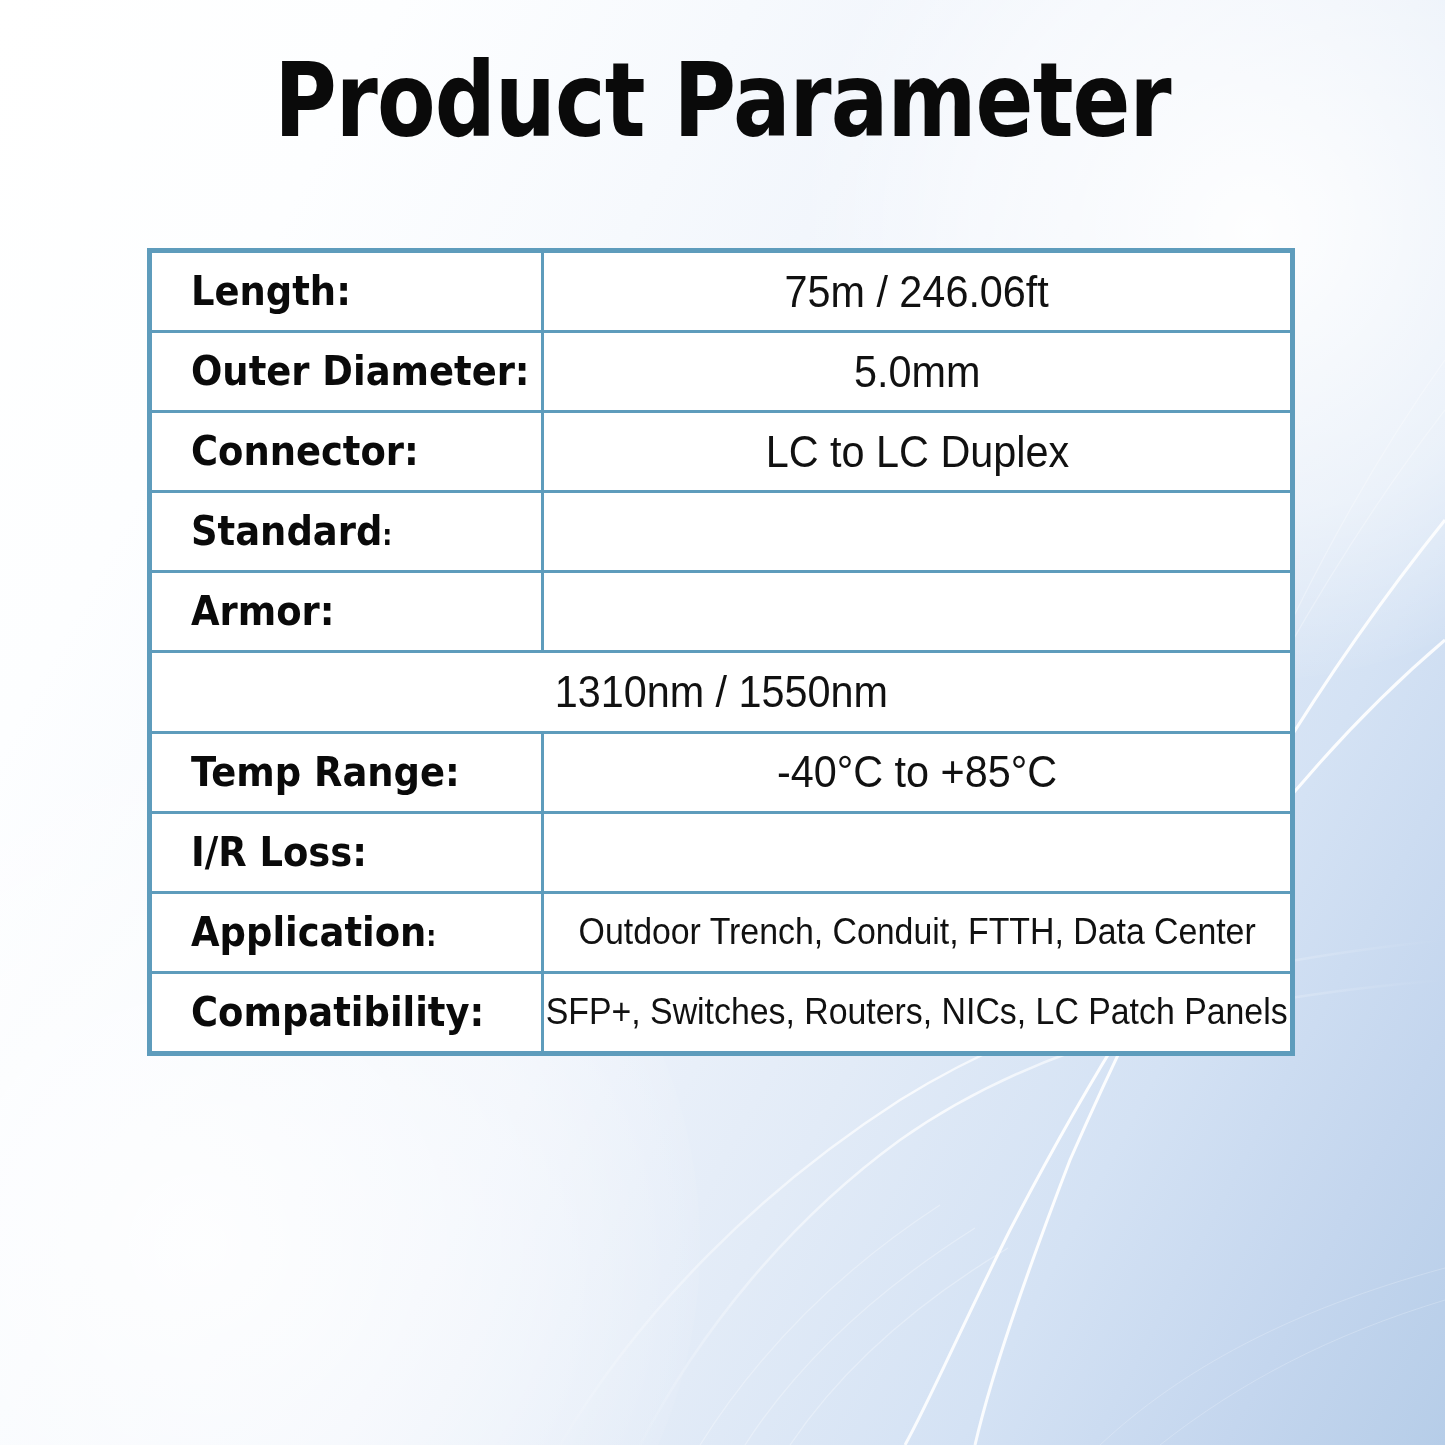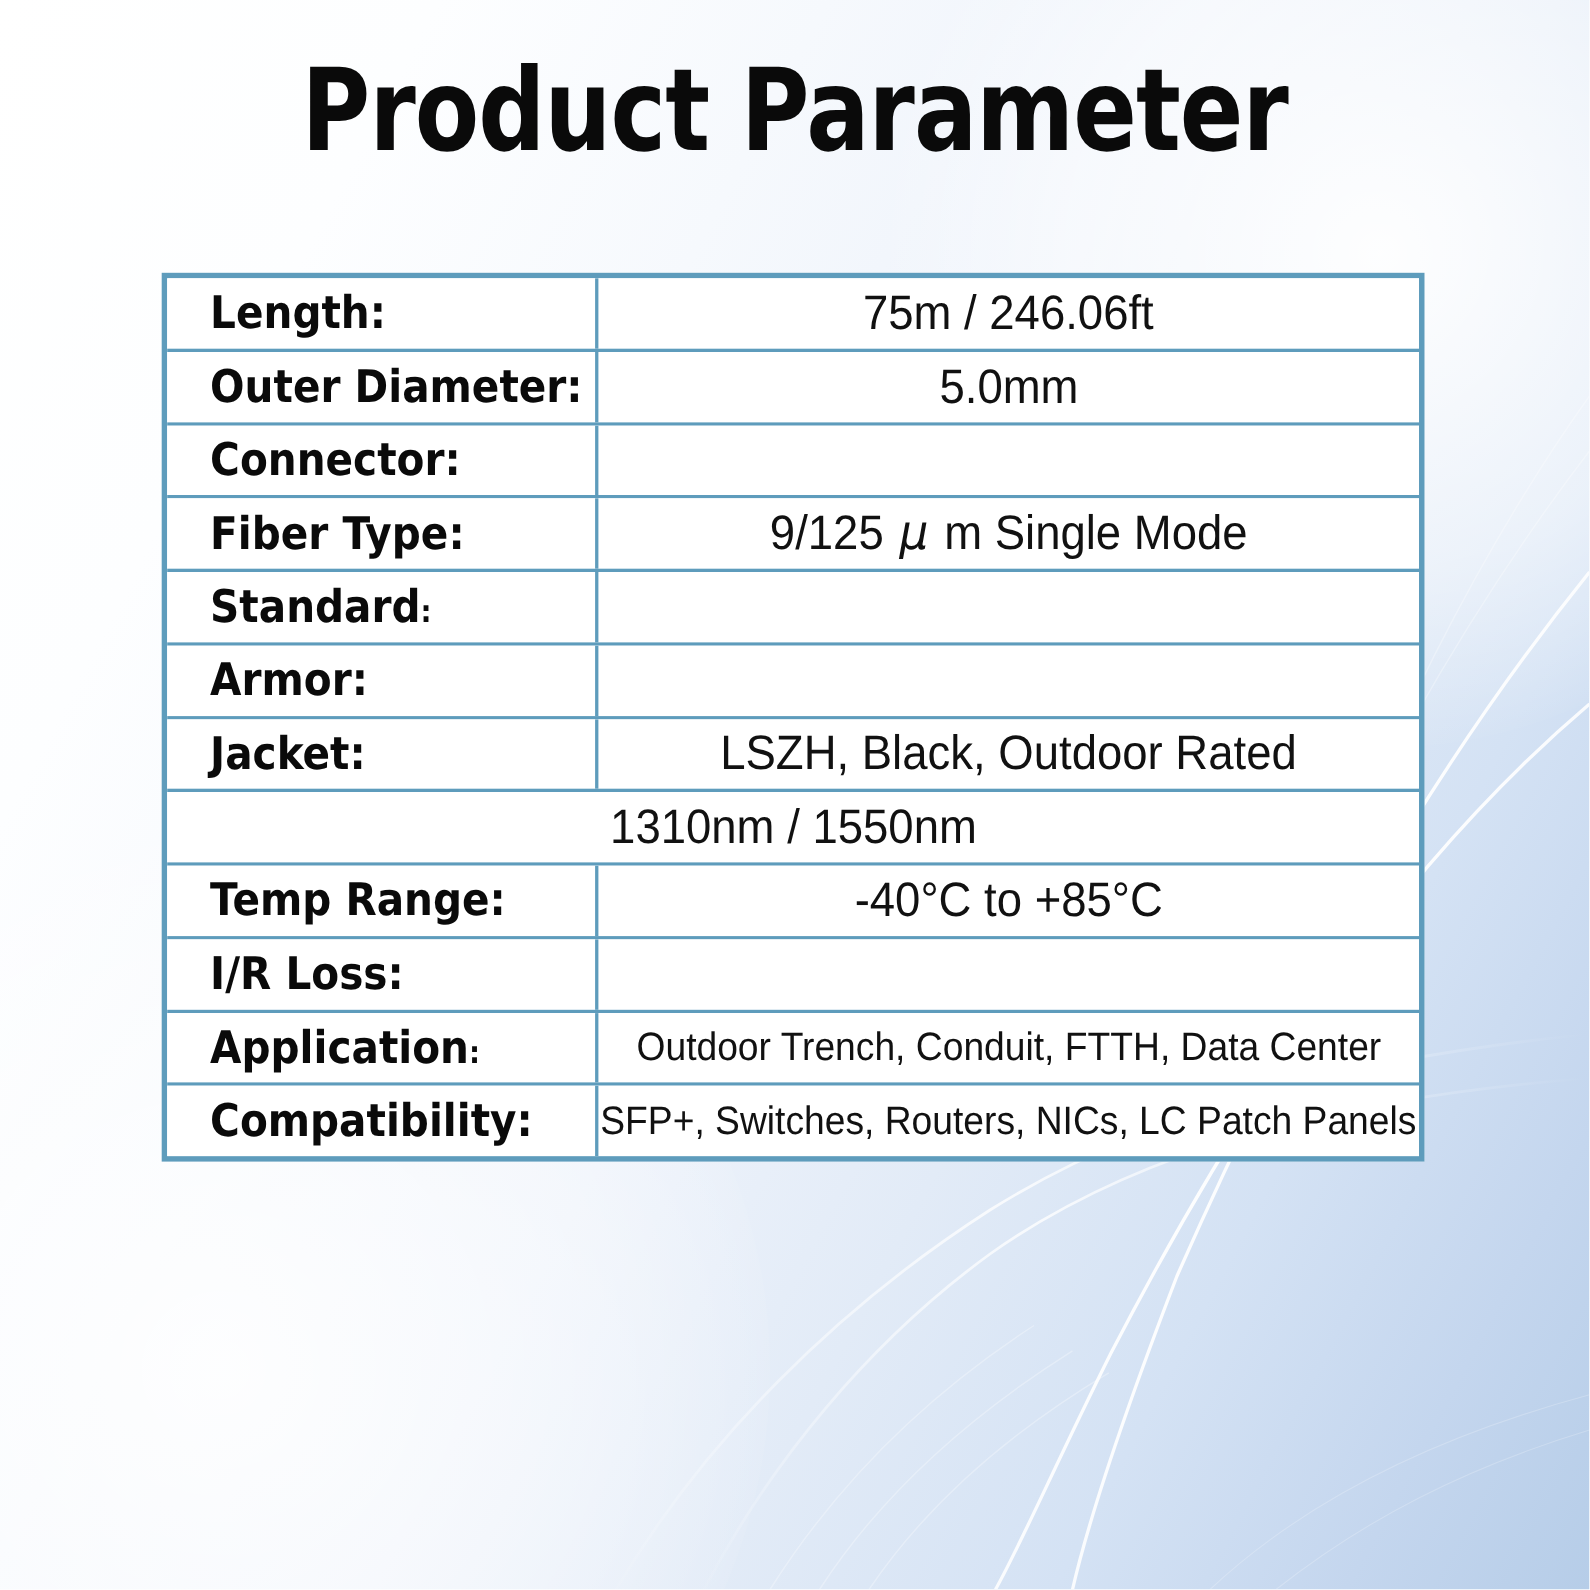--- a/index.html
+++ b/index.html
@@ -206,51 +206,38 @@
     </div>
     <div class="cell-value">
       <span class="value-text">5.0mm</span>
     </div>
   </div>
 
   <div class="spec-row">
     <div class="cell-label">
       <span class="label-text">Connector:</span>
     </div>
-  </div>
-
-  <div class="spec-row">
-    <div class="cell-label">
-      <span class="label-text">Fiber Type:</span>
-    </div>
-    <div class="cell-value">
-      <span class="value-text">9/125 <span class="mu">μ</span> m Single Mode</span>
-    </div>
-  </div>
+    <div class="cell-value">
+      <span class="value-text">LC to LC Duplex</span>
+    </div>
+  </div>
+
 
   <div class="spec-row">
     <div class="cell-label">
       <span class="label-text small-colon">Standard<span class="cl">:</span></span>
     </div>
   </div>
 
   <div class="spec-row">
     <div class="cell-label">
       <span class="label-text">Armor:</span>
     </div>
   </div>
 
-  <div class="spec-row">
-    <div class="cell-label">
-      <span class="label-text">Jacket:</span>
-    </div>
-    <div class="cell-value">
-      <span class="value-text">LSZH, Black, Outdoor Rated</span>
-    </div>
-  </div>
 
   <div class="spec-row">
     <div class="cell-value">
       <span class="value-text">1310nm / 1550nm</span>
     </div>
   </div>
 
   <div class="spec-row">
     <div class="cell-label">
       <span class="label-text">Temp Range:</span>

